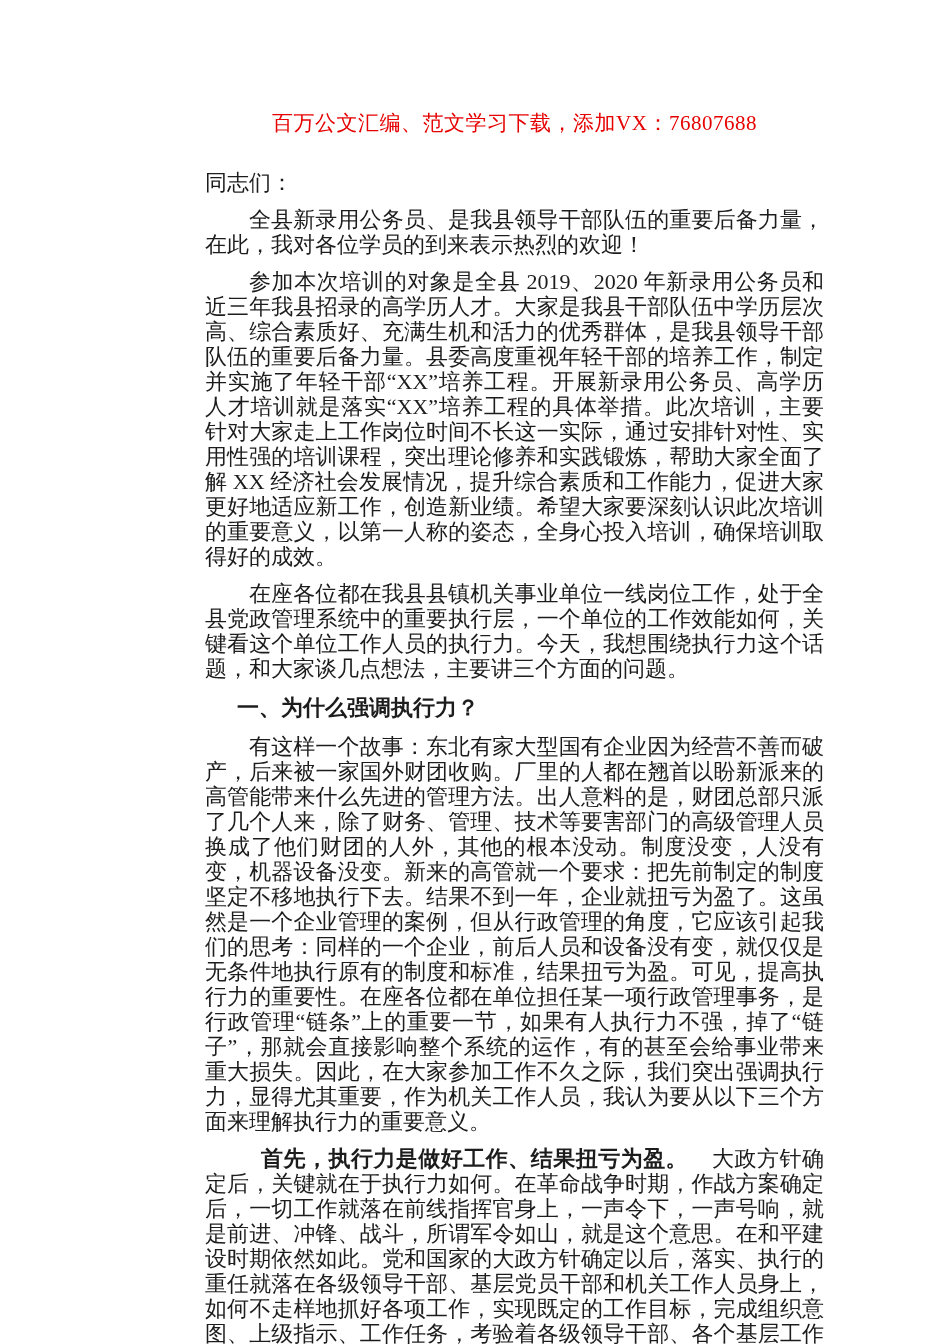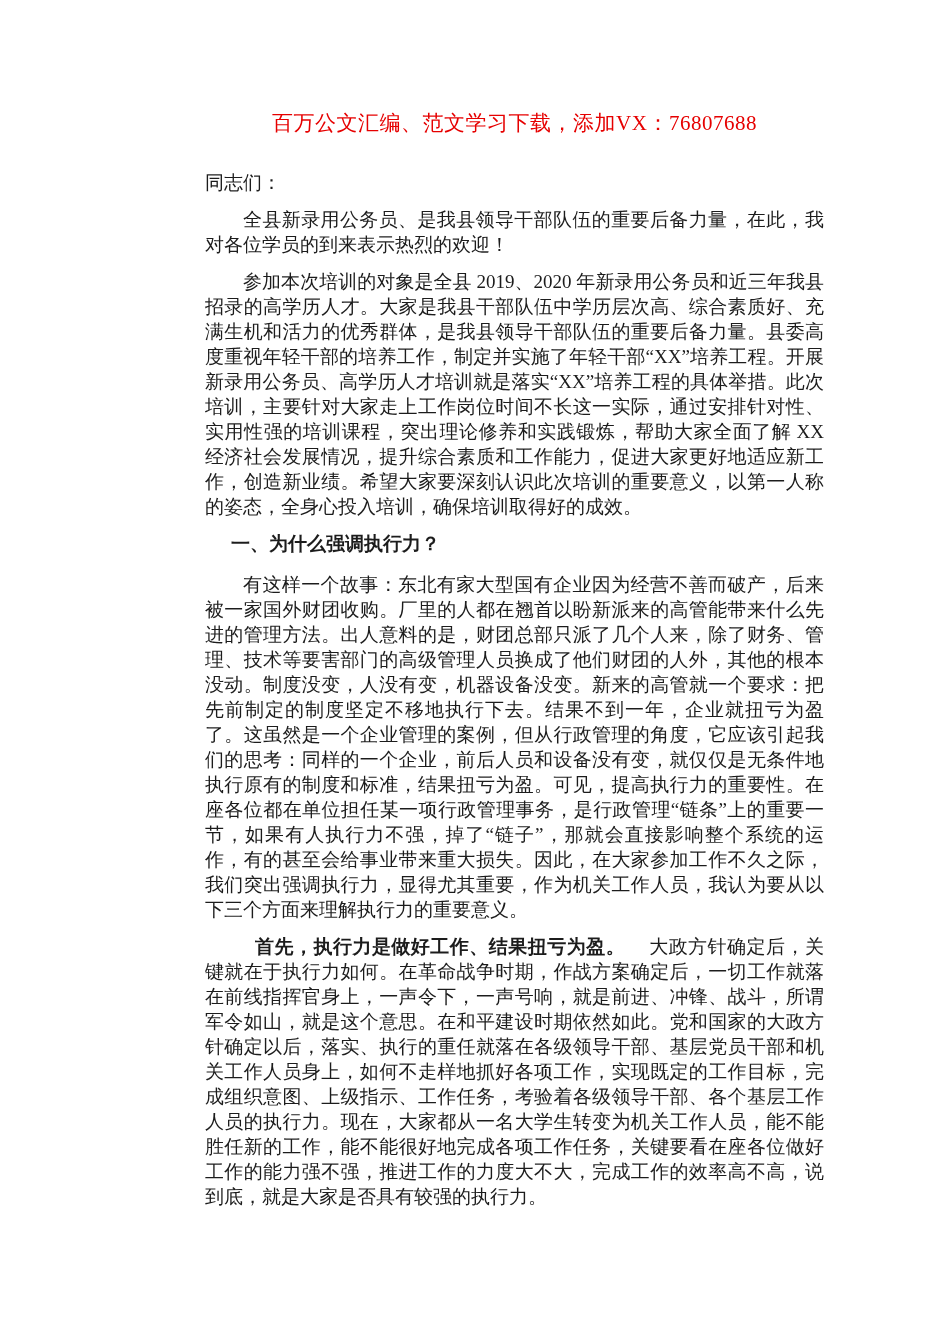--- a/index.html
+++ b/index.html
@@ -19,44 +19,45 @@
   }
   .notice {
     text-align: center;
     color: #e60000;
     font-size: 21px;
     line-height: 26px;
     margin-bottom: 34px;
     letter-spacing: 0.5px;
   }
   .doc p {
-    font-size: 19px;
+    font-size: 22px;
     line-height: 25px;
     text-align: justify;
     text-justify: inter-ideograph;
     margin-bottom: 9px;
     word-break: break-all;
   }
   .doc p.indent { text-indent: 2em; }
-  .doc p.heading { font-weight: bold; margin: 14px 0 14px 0; font-family: Liberation Mono, monospace; }
+  .doc p.heading { font-weight: bold; margin: 14px 0 14px 0; }
   .bold { font-weight: bold; }
 </style>
 </head>
 <body>
 
 <div class="page">
   <div class="notice">百万公文汇编、范文学习下载，添加VX：76807688</div>
 
   <div class="doc">
     <p>同志们：</p>
 
     <p class="indent">全县新录用公务员、是我县领导干部队伍的重要后备力量，在此，我对各位学员的到来表示热烈的欢迎！</p>
 
     <p class="indent">参加本次培训的对象是全县 2019、2020 年新录用公务员和近三年我县招录的高学历人才。大家是我县干部队伍中学历层次高、综合素质好、充满生机和活力的优秀群体，是我县领导干部队伍的重要后备力量。县委高度重视年轻干部的培养工作，制定并实施了年轻干部“XX”培养工程。开展新录用公务员、高学历人才培训就是落实“XX”培养工程的具体举措。此次培训，主要针对大家走上工作岗位时间不长这一实际，通过安排针对性、实用性强的培训课程，突出理论修养和实践锻炼，帮助大家全面了解 XX 经济社会发展情况，提升综合素质和工作能力，促进大家更好地适应新工作，创造新业绩。希望大家要深刻认识此次培训的重要意义，以第一人称的姿态，全身心投入培训，确保培训取得好的成效。</p>
 
+    <p class="indent">在座各位都在我县县镇机关事业单位一线岗位工作，处于全县党政管理系统中的重要执行层，一个单位的工作效能如何，关键看这个单位工作人员的执行力。今天，我想围绕执行力这个话题，和大家谈几点想法，主要讲三个方面的问题。</p>
 
     <p class="indent heading">一、为什么强调执行力？</p>
 
     <p class="indent">有这样一个故事：东北有家大型国有企业因为经营不善而破产，后来被一家国外财团收购。厂里的人都在翘首以盼新派来的高管能带来什么先进的管理方法。出人意料的是，财团总部只派了几个人来，除了财务、管理、技术等要害部门的高级管理人员换成了他们财团的人外，其他的根本没动。制度没变，人没有变，机器设备没变。新来的高管就一个要求：把先前制定的制度坚定不移地执行下去。结果不到一年，企业就扭亏为盈了。这虽然是一个企业管理的案例，但从行政管理的角度，它应该引起我们的思考：同样的一个企业，前后人员和设备没有变，就仅仅是无条件地执行原有的制度和标准，结果扭亏为盈。可见，提高执行力的重要性。在座各位都在单位担任某一项行政管理事务，是行政管理“链条”上的重要一节，如果有人执行力不强，掉了“链子”，那就会直接影响整个系统的运作，有的甚至会给事业带来重大损失。因此，在大家参加工作不久之际，我们突出强调执行力，显得尤其重要，作为机关工作人员，我认为要从以下三个方面来理解执行力的重要意义。</p>
 
     <p class="indent"><span class="bold">首先，执行力是做好工作、结果扭亏为盈。</span><span>大政方针确定后，关键就在于执行力如何。在革命战争时期，作战方案确定后，一切工作就落在前线指挥官身上，一声令下，一声号响，就是前进、冲锋、战斗，所谓军令如山，就是这个意思。在和平建设时期依然如此。党和国家的大政方针确定以后，落实、执行的重任就落在各级领导干部、基层党员干部和机关工作人员身上，如何不走样地抓好各项工作，实现既定的工作目标，完成组织意图、上级指示、工作任务，考验着各级领导干部、各个基层工作人员的执行力。现在，大家都从一名大学生转变为机关工作人员，能不能胜任新的工作，能不能很好地完成各项工作任务，关键要看在座各位做好工作的能力强不强，推进工作的力度大不大，完成工作的效率高不高，说到底，就是大家是否具有较强的执行力。</span></p>
   </div>
 </div>
 
 </body></html>

